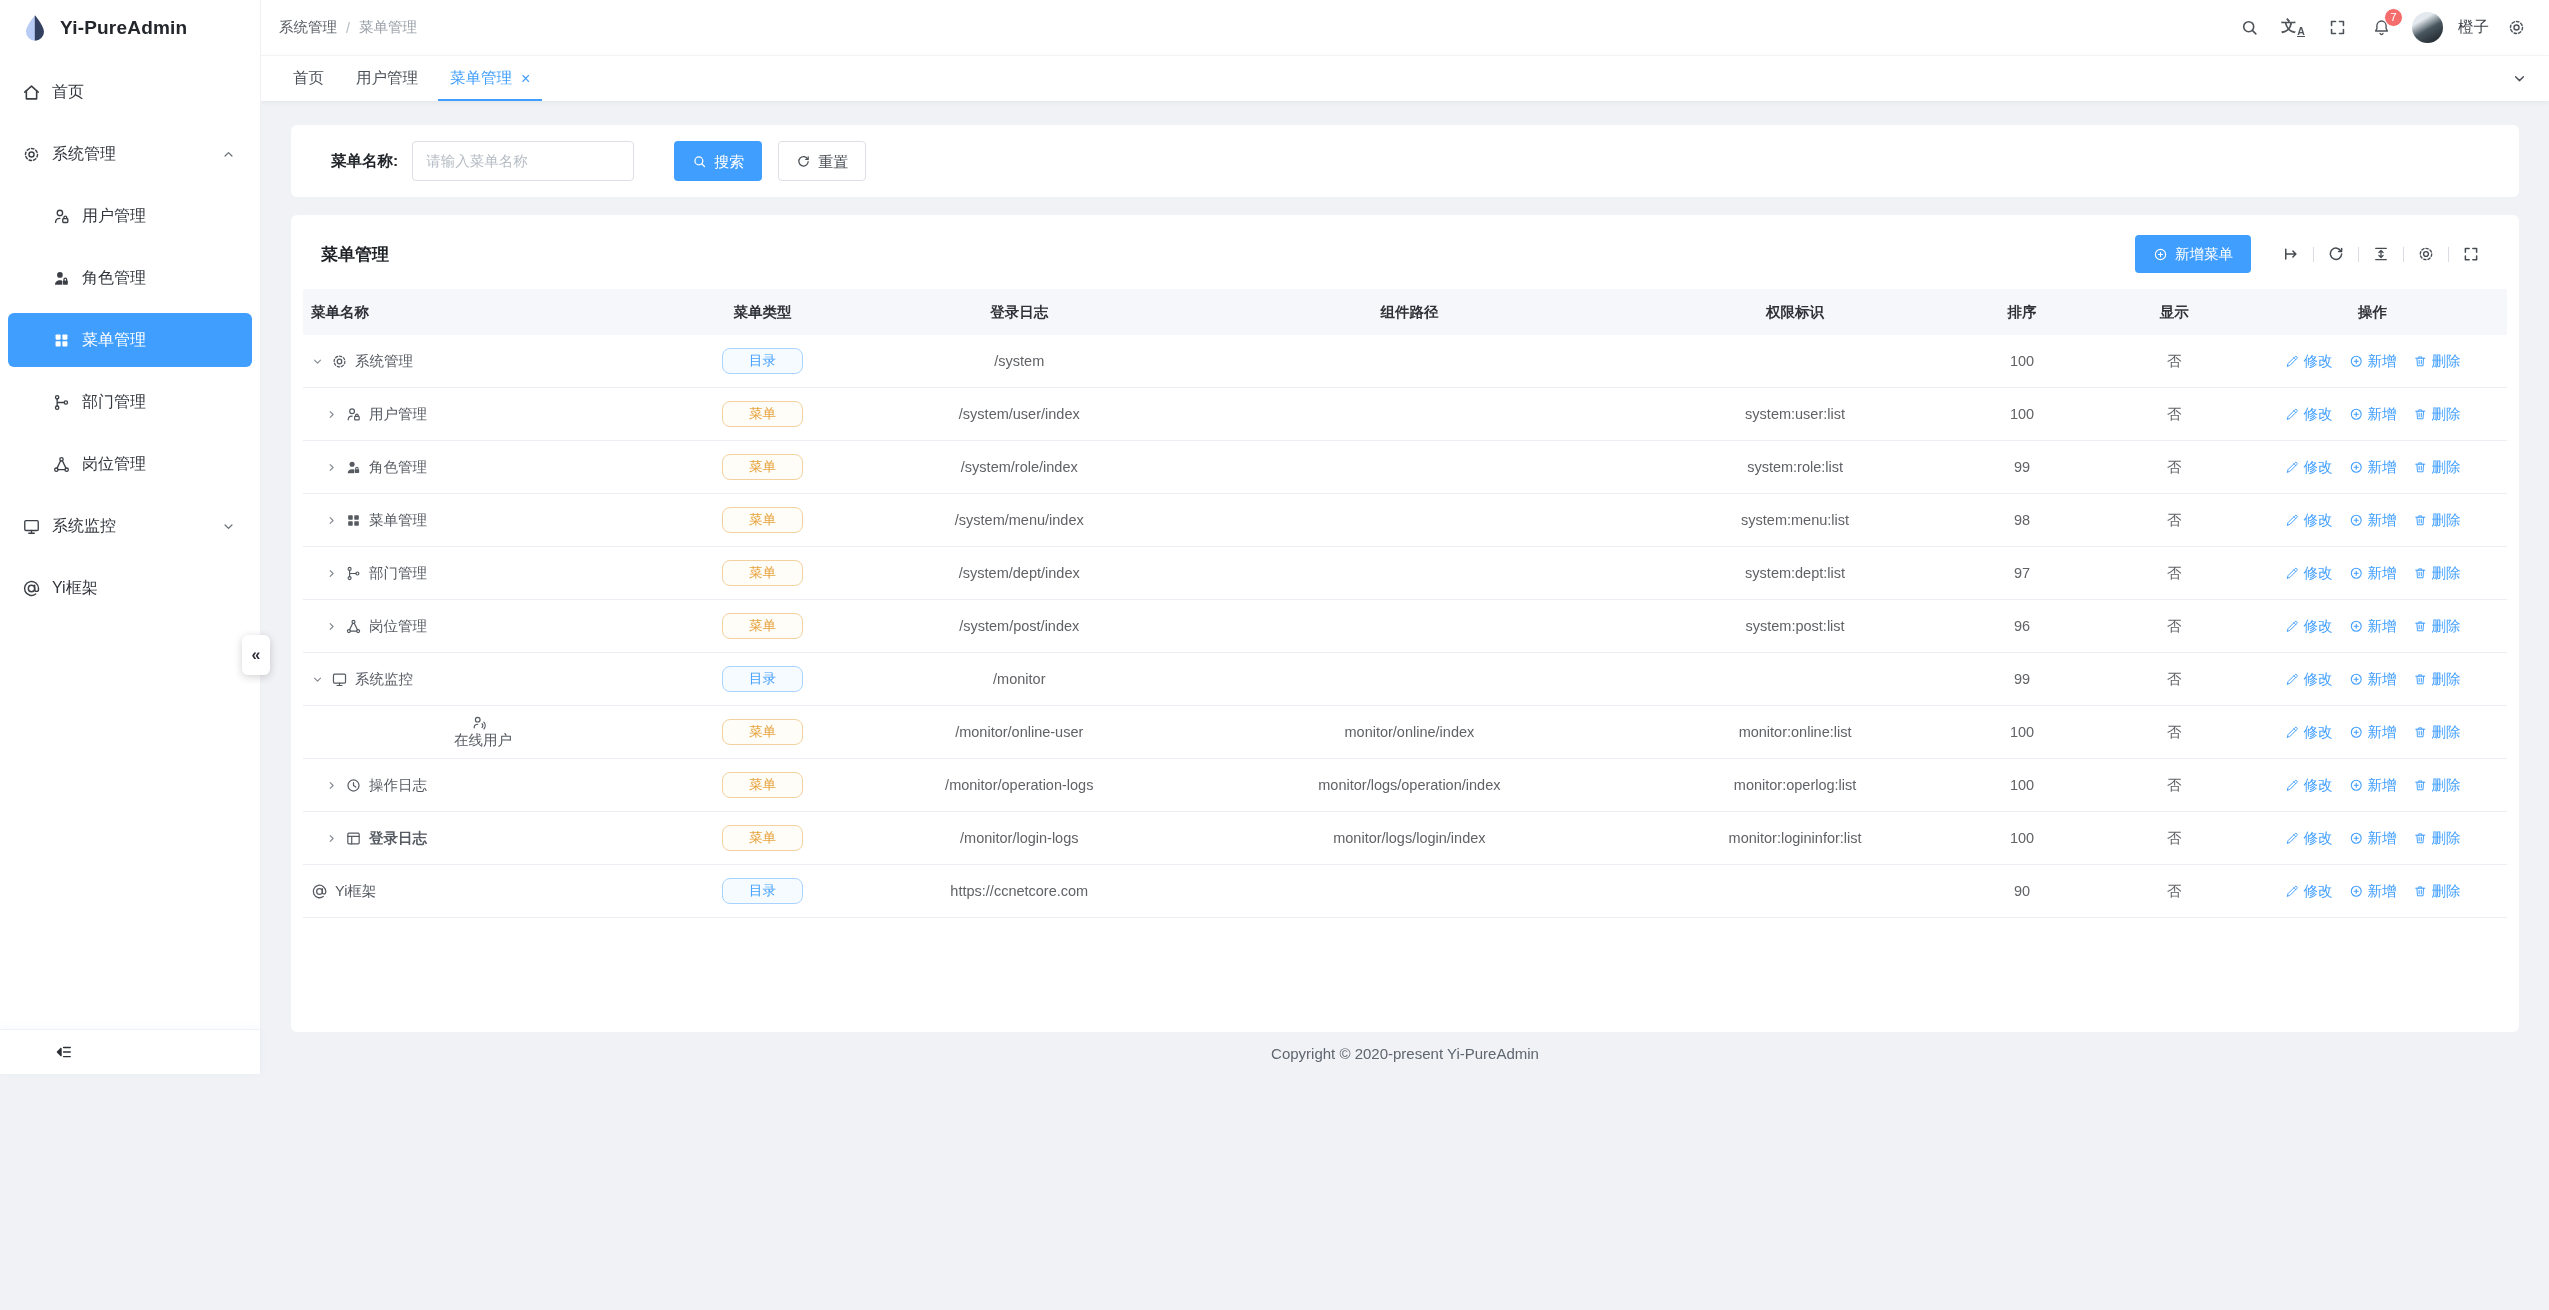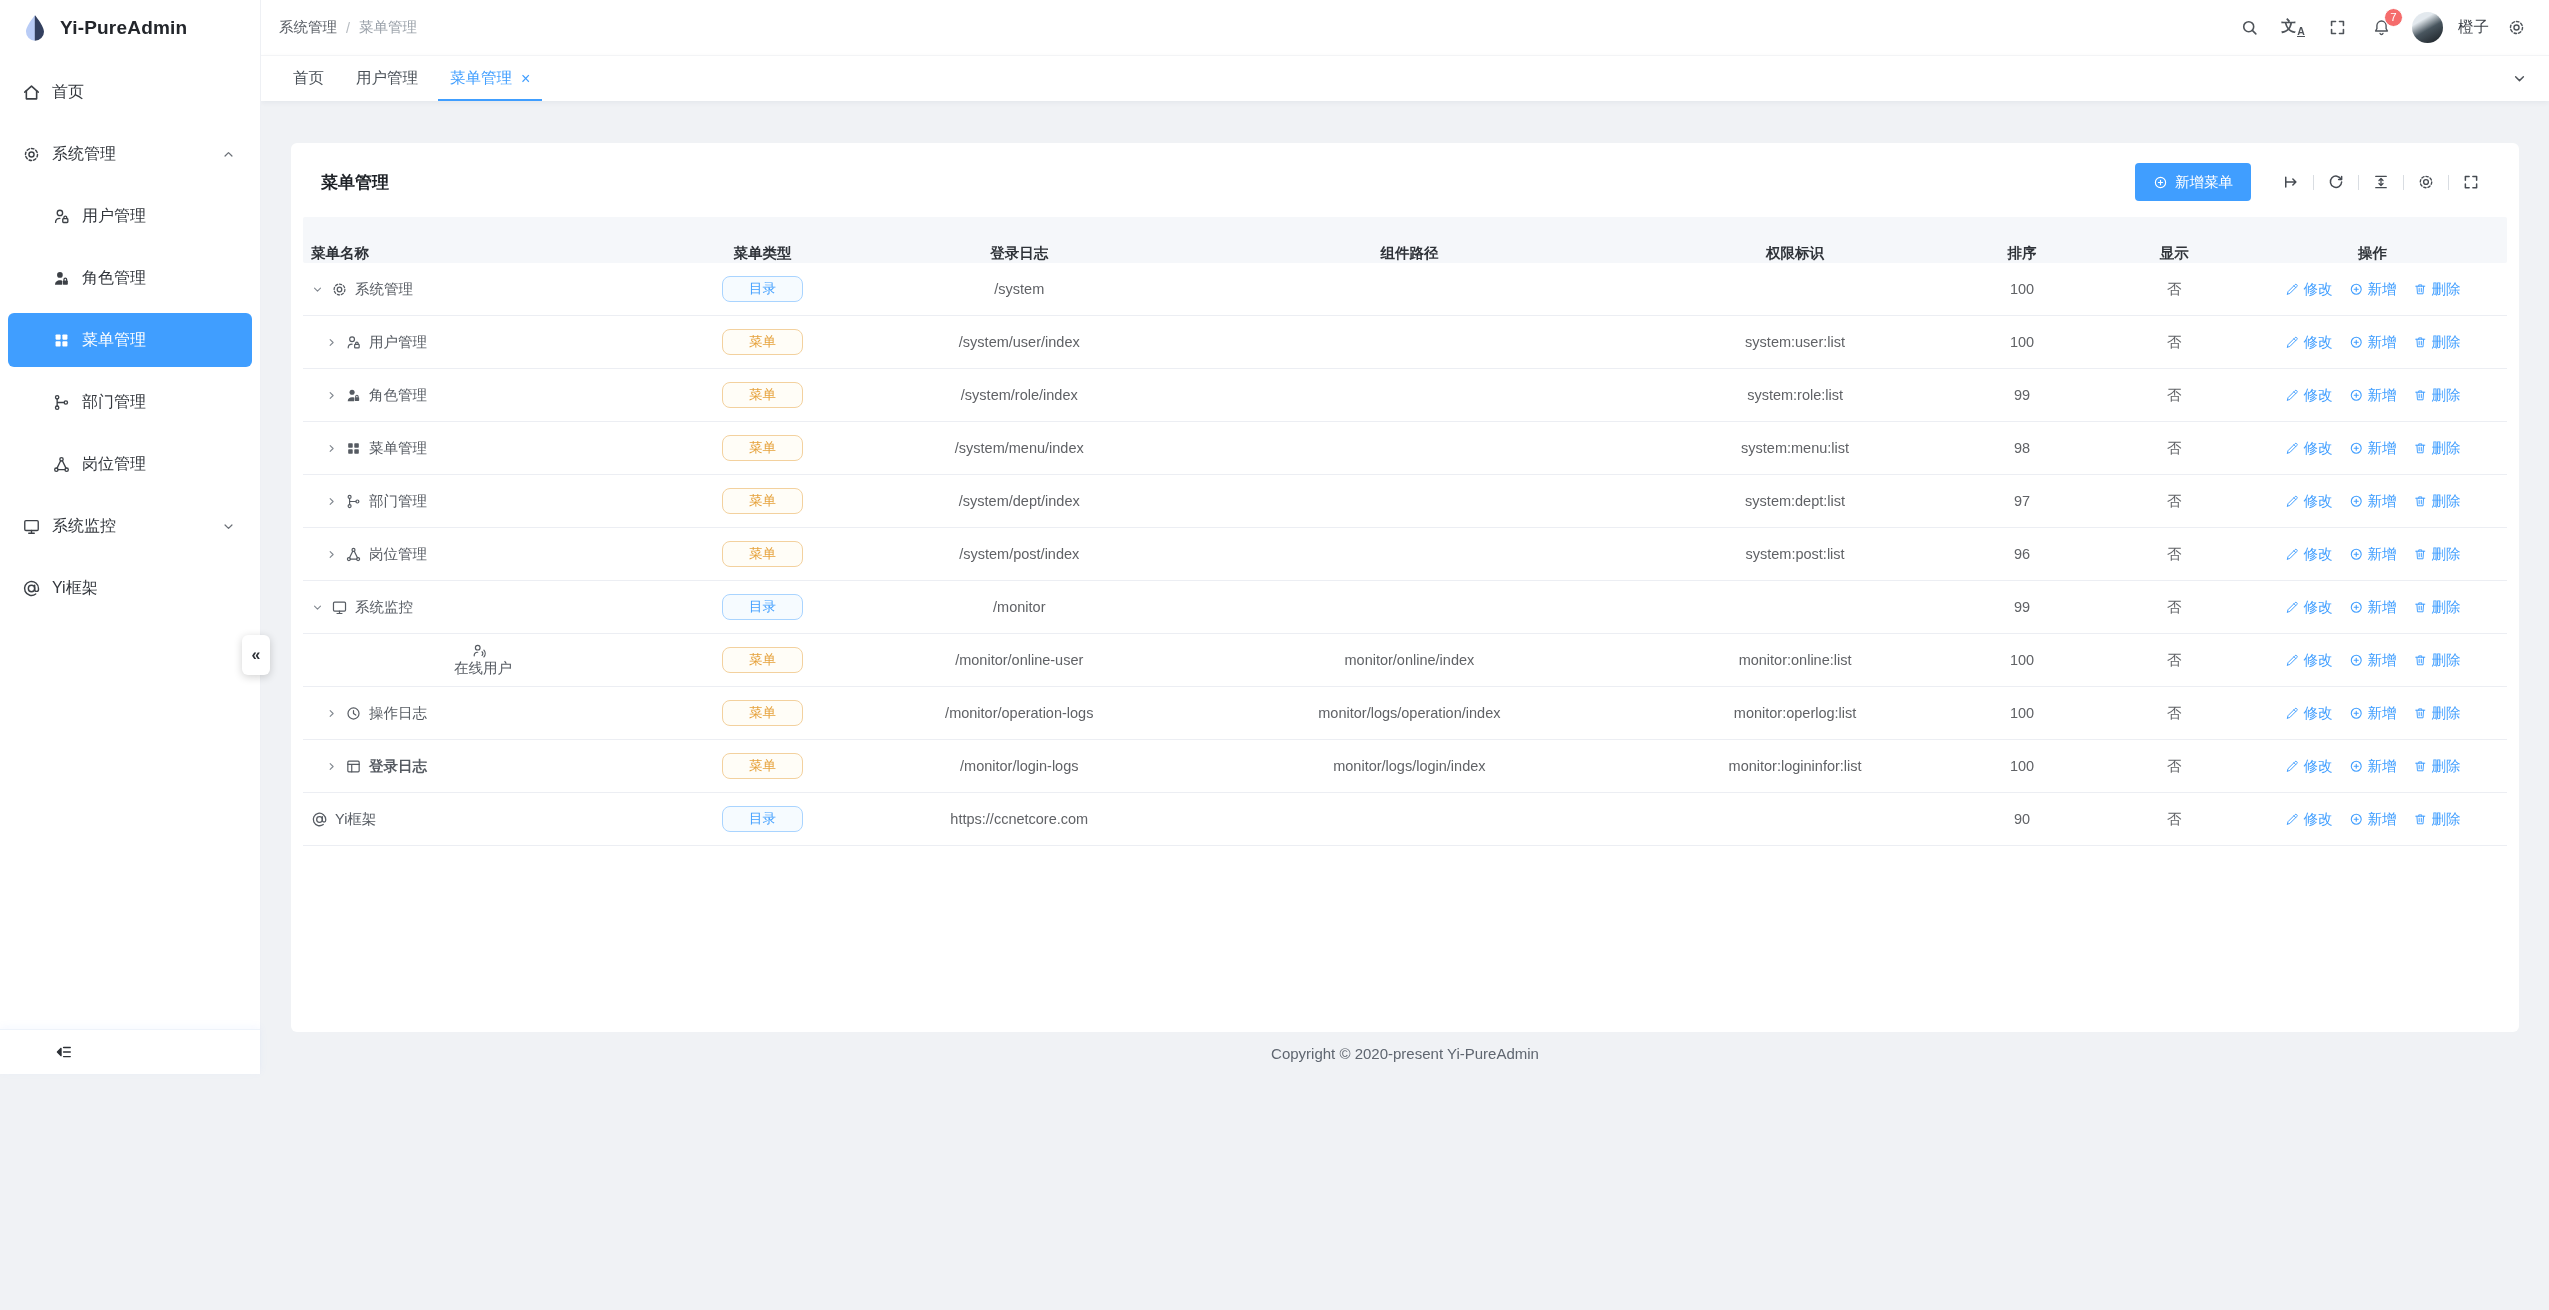--- a/index.html
+++ b/index.html
@@ -85,21 +85,21 @@
   .card-title{margin:0;font-size:17px;font-weight:700;color:#1d2126}
   .card-tools{display:flex;align-items:center}
   .card-tools .btn{height:38px;font-size:14.5px}
   .tool-icons{display:flex;align-items:center;margin-left:18px}
   .ticon{width:18px;height:18px;color:#464b52;margin:0 13px;cursor:pointer}
   .ticon svg{width:100%;height:100%}
   .vdiv{width:1px;height:15px;background:#d9dde2}
 
   
   .ttable{margin:0 12px;font-size:14.5px}
-  .thead{display:flex;align-items:flex-end;background:#f5f7fa;height:46px;border-radius:2px}
+  .thead{display:flex;align-items:center;background:#f5f7fa;height:46px;border-radius:2px}
   .cell{display:flex;align-items:center;justify-content:center;padding:0 8px;box-sizing:border-box}
   .th{font-weight:700;color:#2f3339}
   .td{color:#606266}
   .trow{display:flex;align-items:center;height:52px;border-bottom:1px solid #eceef3}
   .c-name{width:15.7%;justify-content:flex-start}
   .c-type{width:10.3%}
   .c-route{width:13%}
   .c-comp{width:22.4%}
   .c-perm{width:12.6%}
   .c-sort{width:8%}
@@ -315,20 +315,42 @@
         </div>
       <span class="tabs-more">
           <svg viewBox="0 0 24 24" fill="none" stroke="currentColor" stroke-width="2" stroke-linecap="round" stroke-linejoin="round">
             <path d="M6.5 9.5 12 15l5.5-5.5"></path>
           </svg>
         </span>
     </div>
 
     <div class="content">
 
+      <section class="search-card">
+        <label class="search-label">菜单名称:</label>
+        <input class="search-input" placeholder="请输入菜单名称" style="">
+        <button class="btn btn-primary">
+          <span class="bic">
+              <svg viewBox="0 0 24 24" fill="none" stroke="currentColor" stroke-width="2" stroke-linecap="round" stroke-linejoin="round">
+                <circle cx="11" cy="11" r="6.3"></circle>
+                <path d="M15.6 15.6 20 20"></path>
+              </svg>
+            </span>
+          <span>搜索</span>
+        </button>
+        <button class="btn btn-plain">
+          <span class="bic">
+              <svg viewBox="0 0 24 24" fill="none" stroke="currentColor" stroke-width="2" stroke-linecap="round" stroke-linejoin="round">
+                <path d="M18.8 8.5A7.5 7.5 0 1 0 19.5 12"></path>
+                <path d="M19.5 4.5v4h-4"></path>
+              </svg>
+            </span>
+          <span>重置</span>
+        </button>
+      </section>
 
       <section class="table-card">
         <div class="card-head">
           <h2 class="card-title">菜单管理</h2>
           <div class="card-tools">
             <button class="btn btn-primary">
               <span class="bic">
                   <svg viewBox="0 0 24 24" fill="none" stroke="currentColor" stroke-width="1.8" stroke-linecap="round" stroke-linejoin="round">
                     <circle cx="12" cy="12" r="8.2"></circle>
                     <path d="M12 8.6v6.8M8.6 12h6.8"></path>

